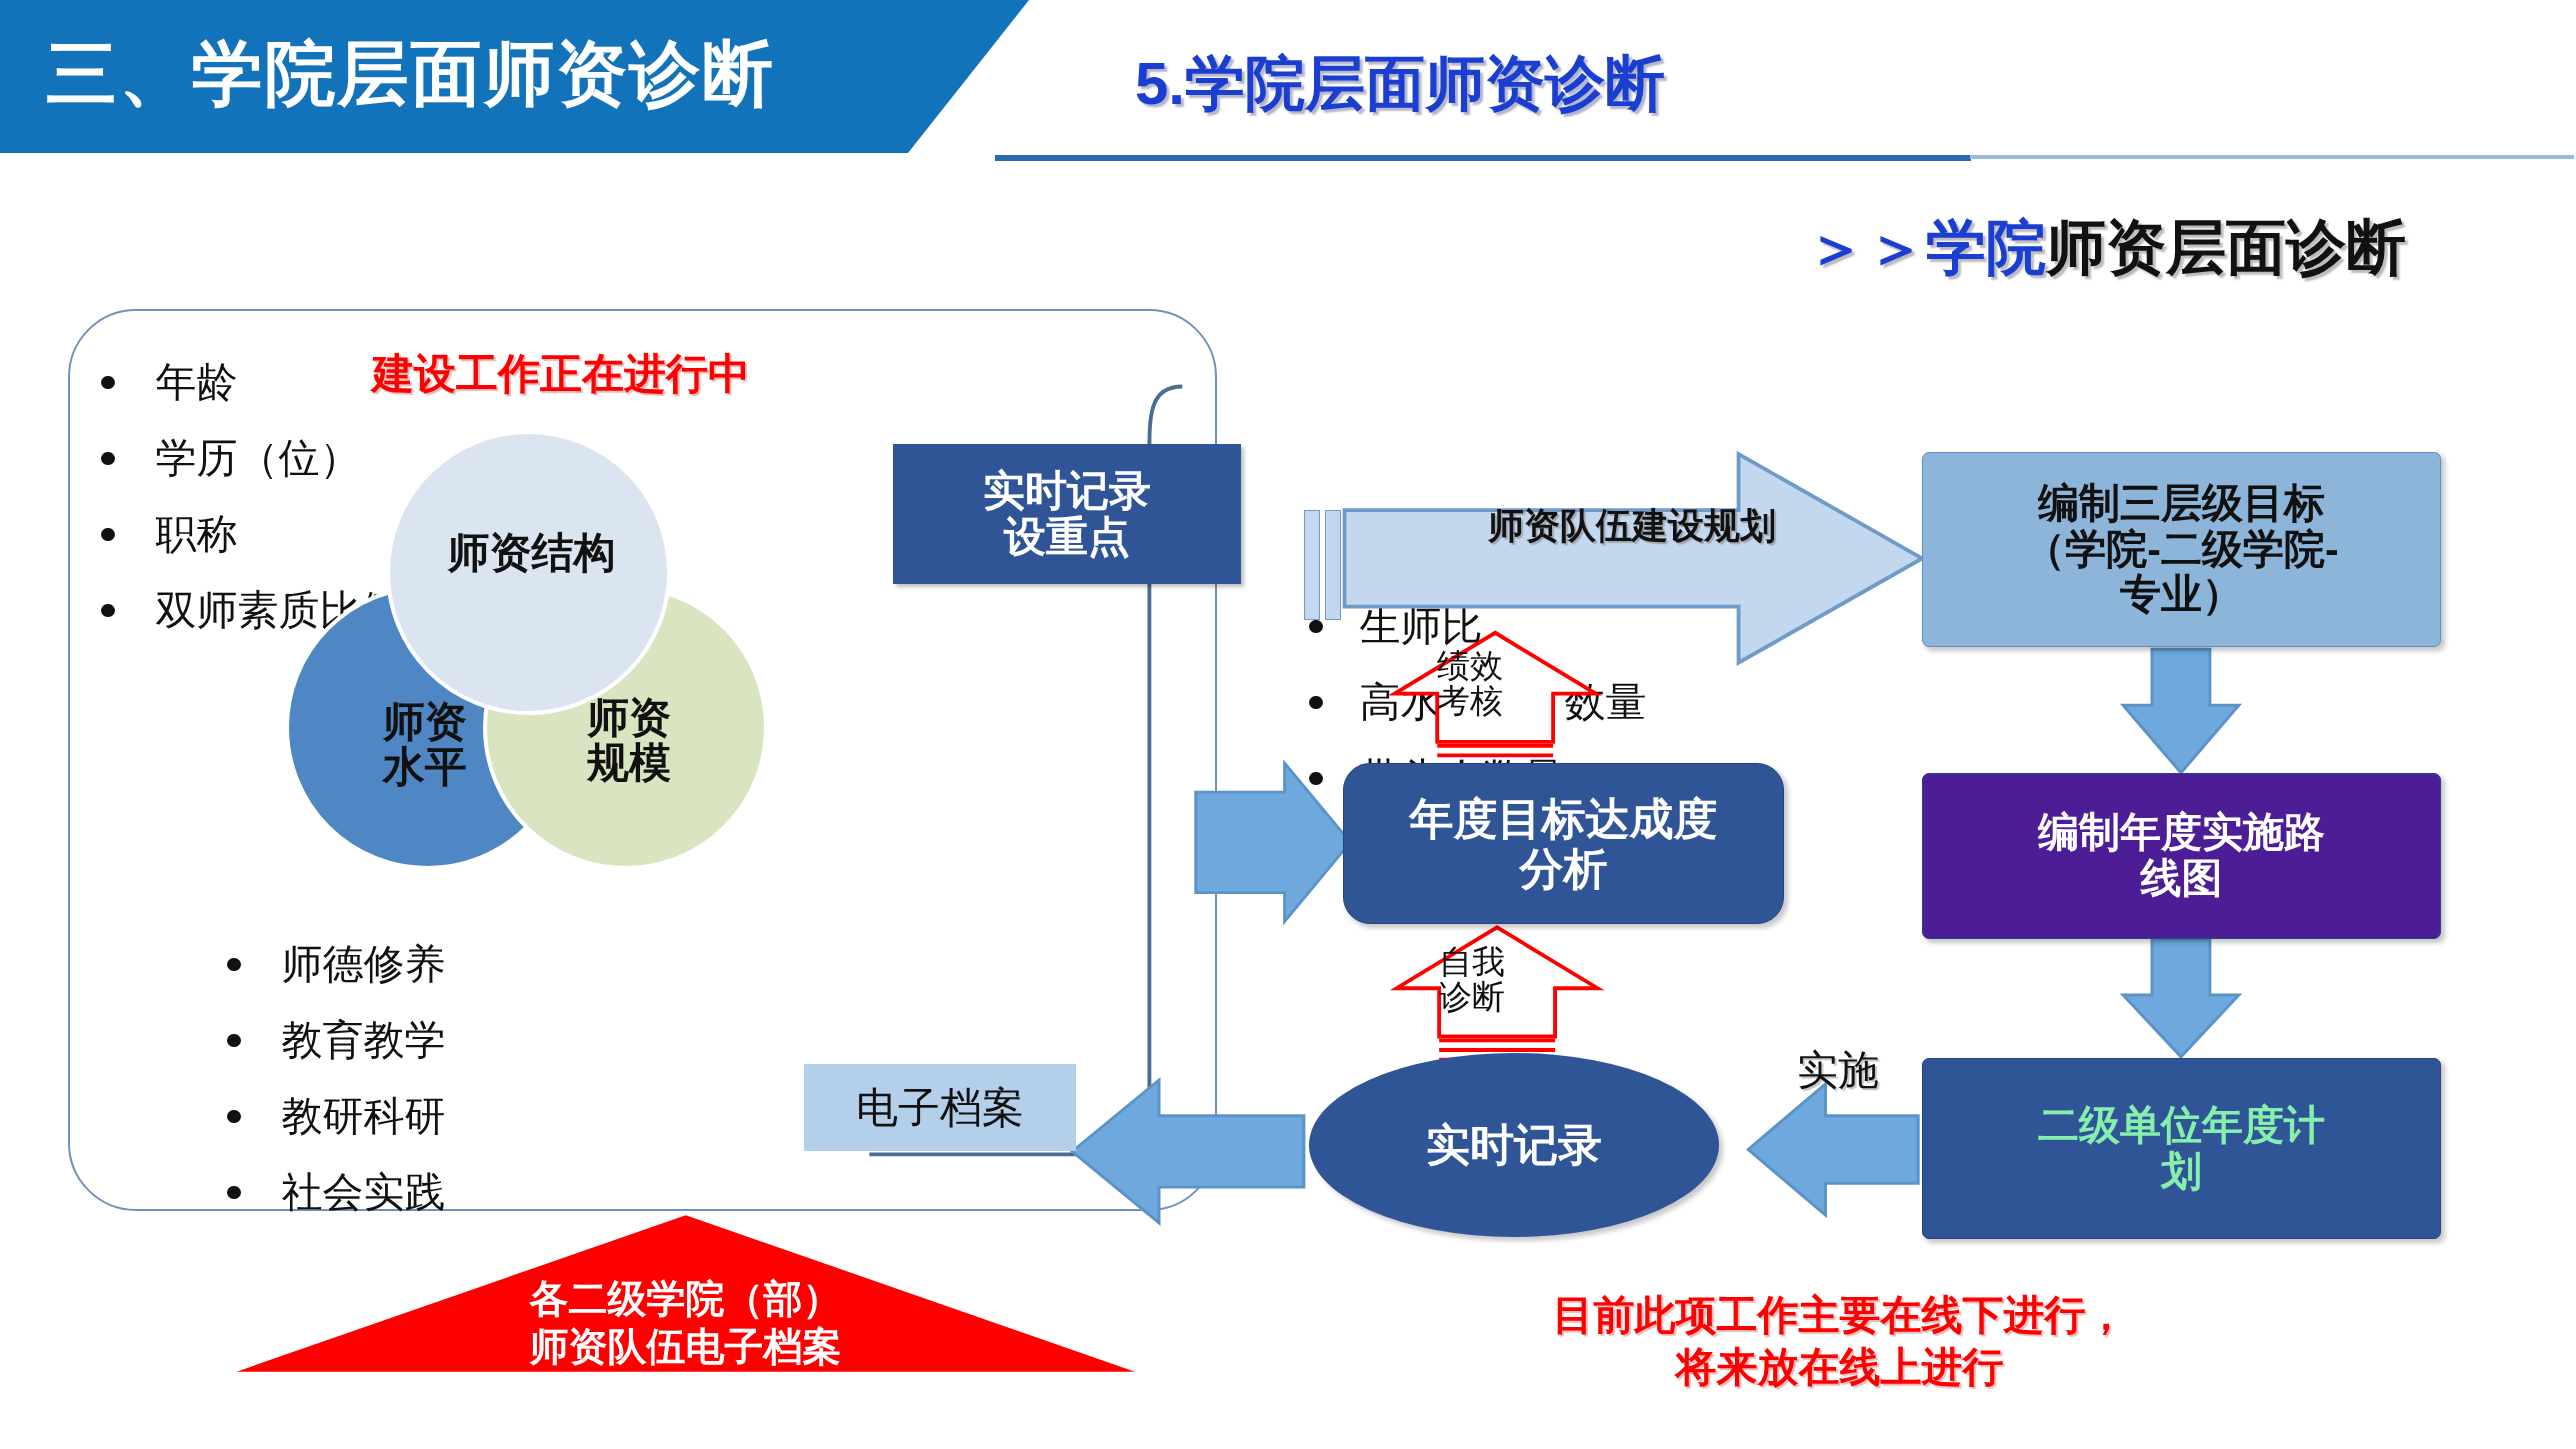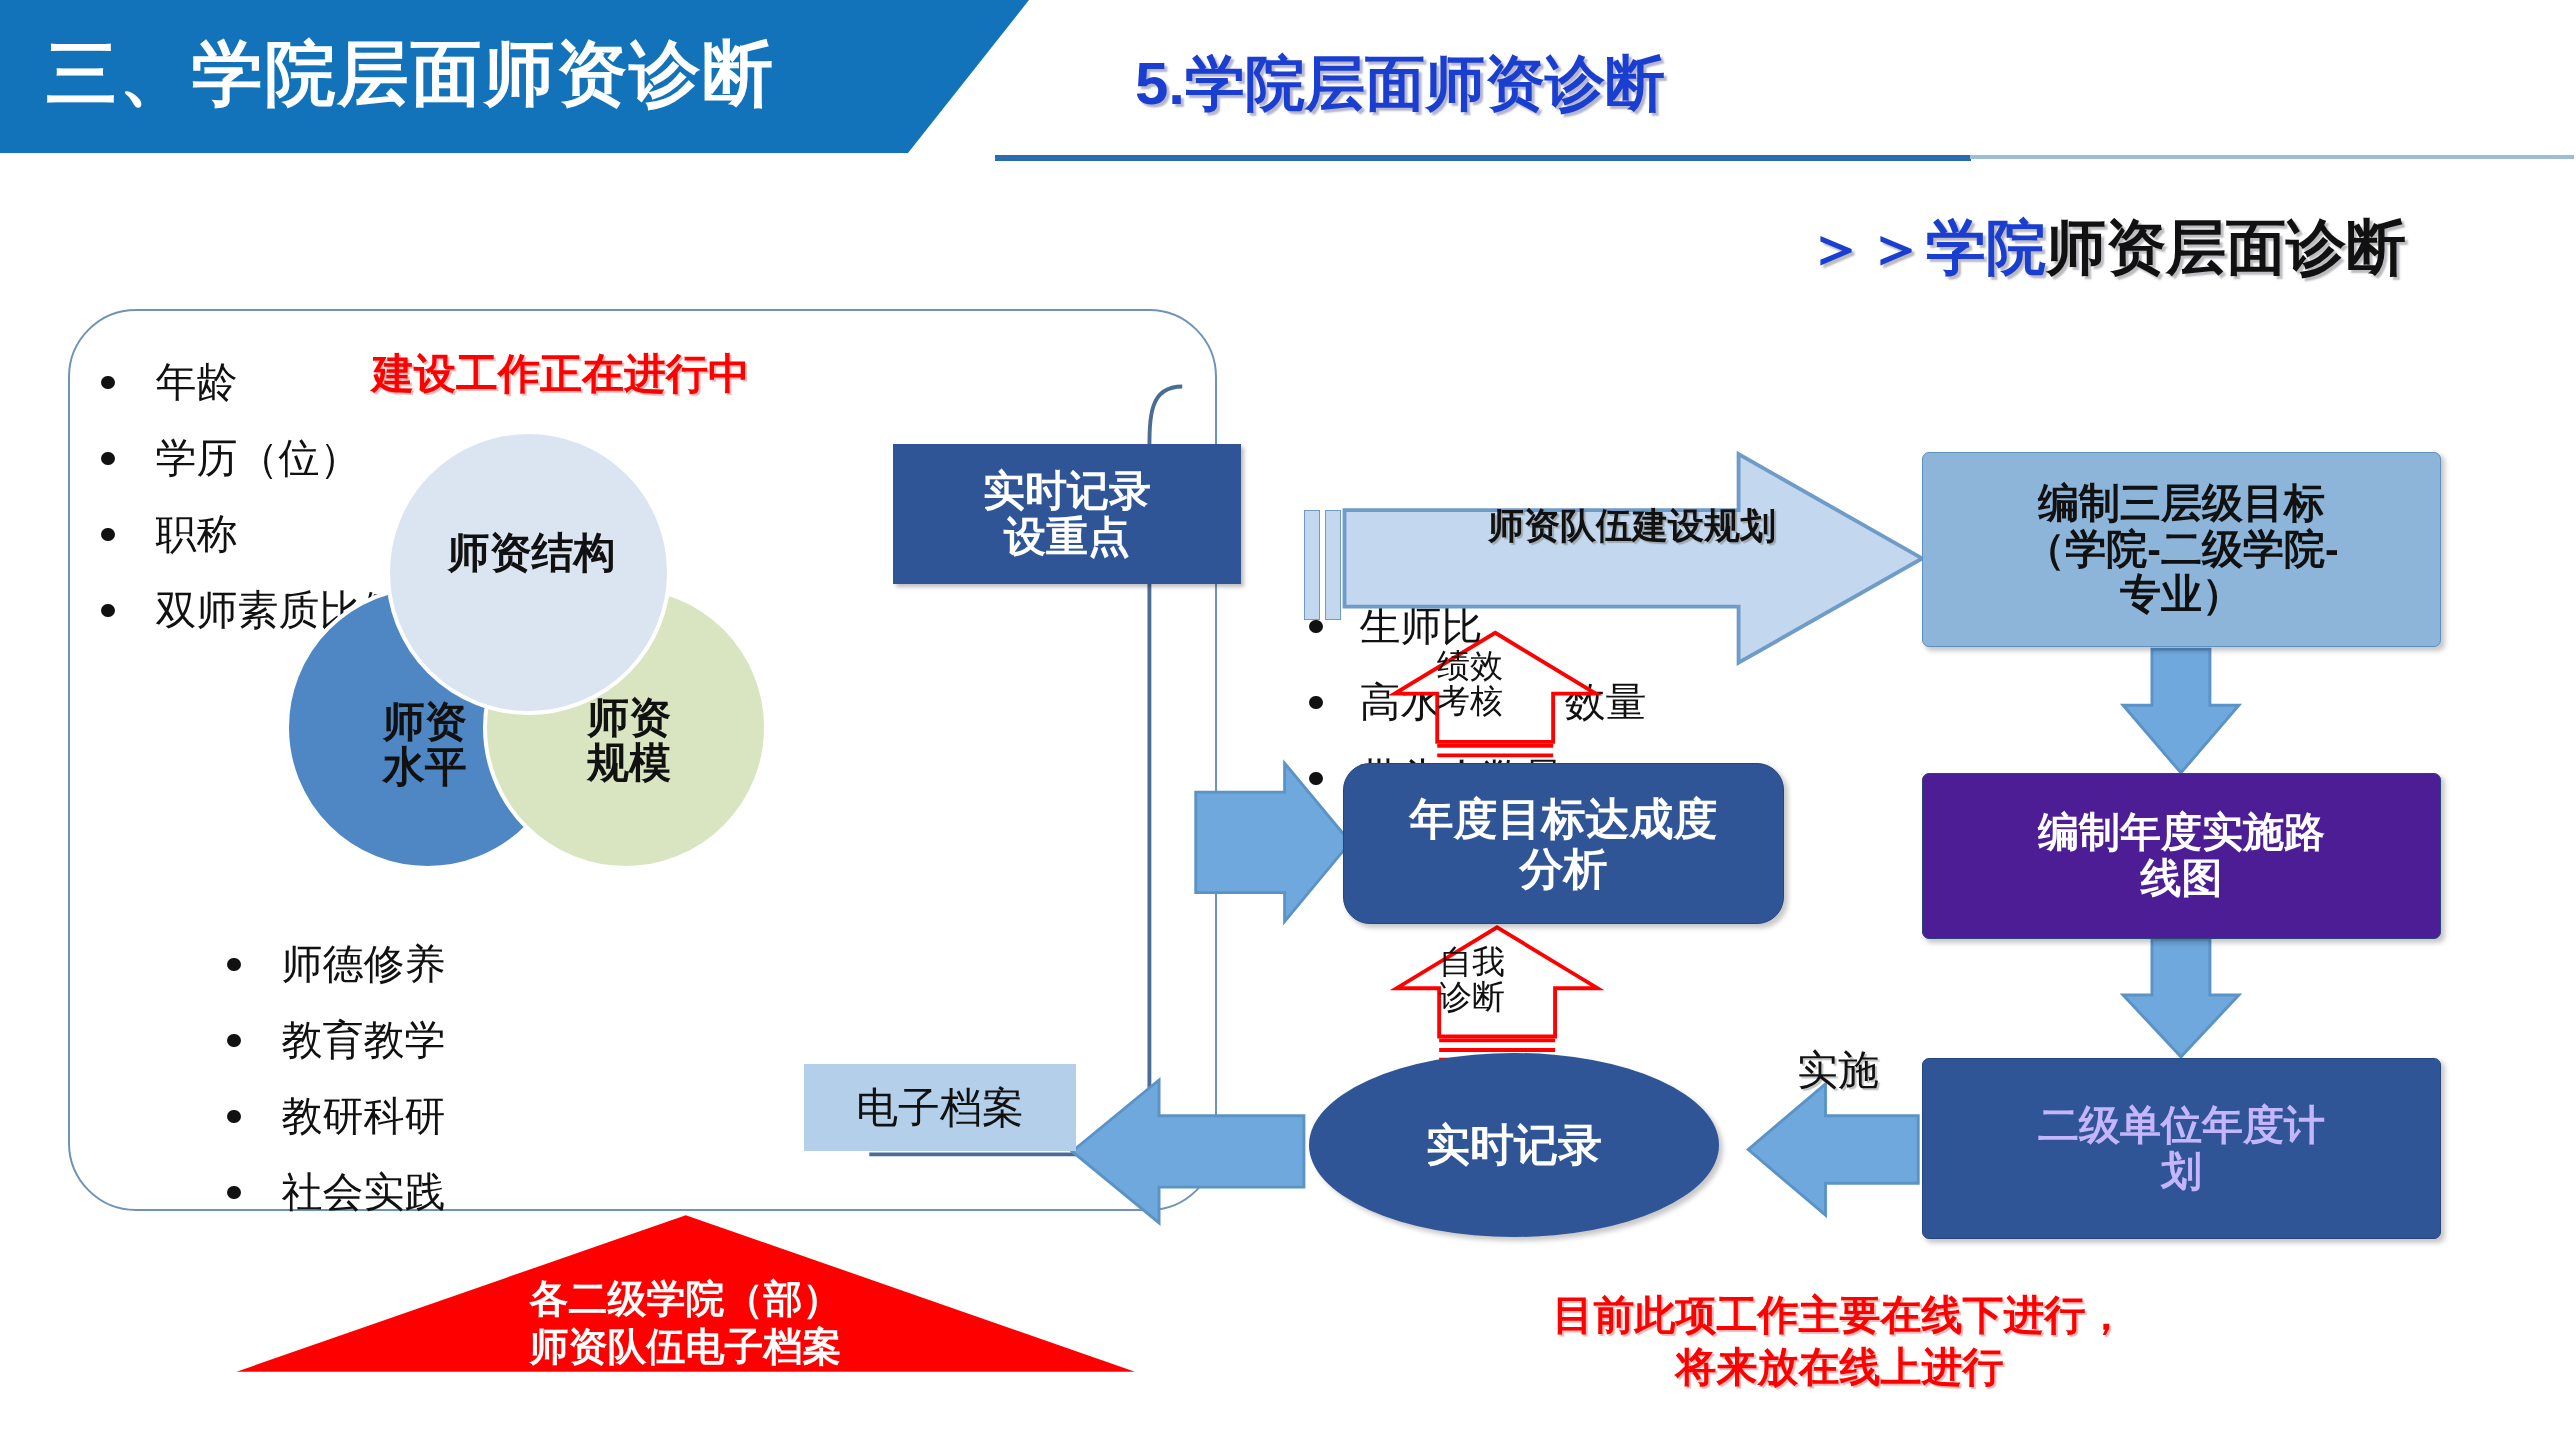--- a/index.html
+++ b/index.html
@@ -66,21 +66,21 @@
 
   
   .rc-box{position:absolute;border-radius:7px;text-align:center;display:flex;
      align-items:center;justify-content:center;white-space:pre-line;line-height:1.12;
      box-shadow:3.9px 3.9px 4.8px rgba(0,0,0,.22);}
   #box-goal{left:1922px;top:452px;width:517px;height:193px;background:#8db4d9;
      border:1.9px solid #5f8fbe;color:#111;font-size:41px;font-weight:bold;}
   #box-route{left:1922px;top:773px;width:517px;height:164px;background:#4c1d95;
      border:1.9px solid #26457a;color:#fff;font-size:41px;font-weight:bold;}
   #box-plan2{left:1922px;top:1058px;width:517px;height:179px;background:#2f5597;
-     border:1.9px solid #26457a;color:#c4b5fd;font-size:41px;font-weight:bold;}
+     border:1.9px solid #26457a;color:#86efac;font-size:41px;font-weight:bold;}
 
   
   #box-analysis{position:absolute;left:1343px;top:763px;width:439px;height:159px;
      background:#2f5597;border:1.9px solid #26457a;border-radius:27px;color:#fff;
      font-size:44px;font-weight:bold;text-align:center;display:flex;align-items:center;
      justify-content:center;white-space:pre-line;line-height:1.12;
      box-shadow:3.9px 3.9px 4.8px rgba(0,0,0,.22);}
 
   
   #ellipse-record{position:absolute;left:1309px;top:1053px;width:410px;height:184px;

